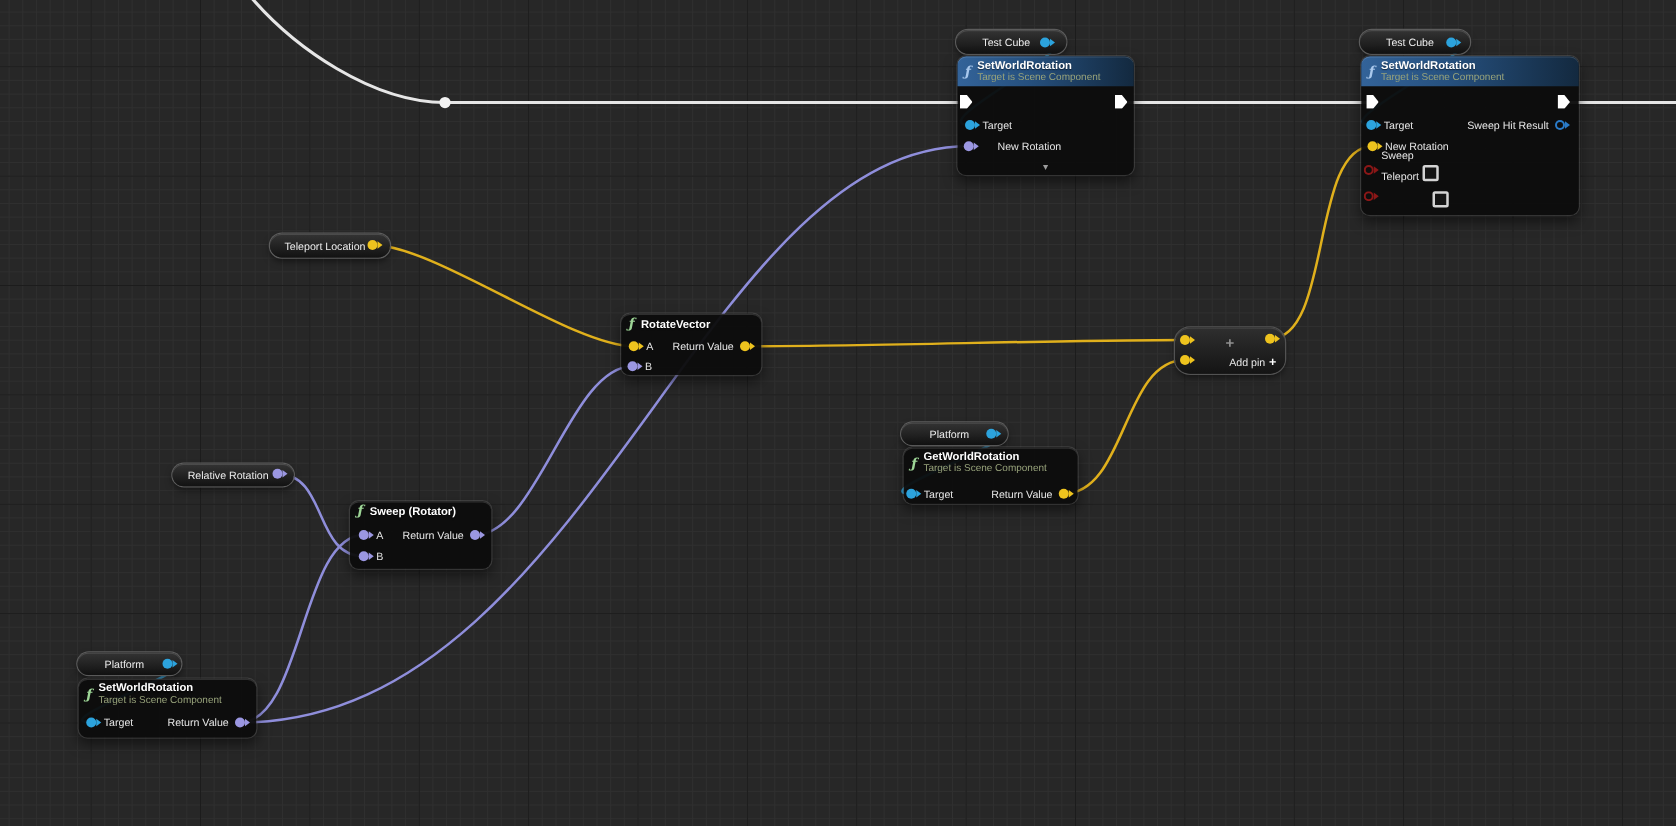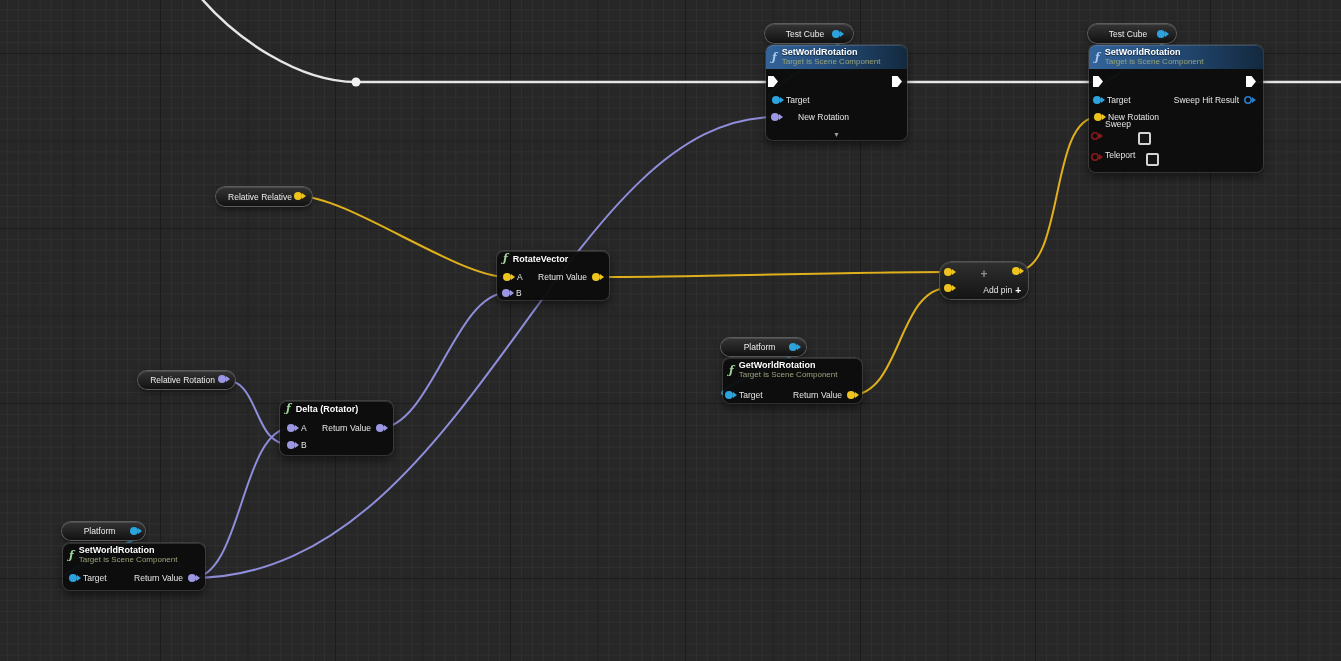--- a/index.html
+++ b/index.html
@@ -145,26 +145,26 @@
     <span class="pin p-obj" style="left:4px;top:51px;"></span>
     <span class="plabel" style="left:18px;top:50px;">Target</span>
     <span class="pin p-structout hollow" style="left:155px;top:51px;"></span>
     <span class="plabel" style="right:24px;top:50px;">Sweep Hit Result</span>
     <span class="pin p-vec" style="left:5px;top:68px;"></span>
     <span class="plabel" style="left:19px;top:67px;">New Rotation</span>
     <span class="pin p-bool hollow" style="left:2px;top:87px;"></span>
     <span class="plabel" style="left:16px;top:74px;text-align:center;">Sweep</span>
     <span class="checkbox" style="left:49px;top:87px;"></span>
     <span class="pin p-bool hollow" style="left:2px;top:108px;"></span>
-    <span class="plabel" style="left:16px;top:105px;">Teleport</span>
+    <span class="plabel" style="left:16px;top:91px;">Teleport</span>
     <span class="checkbox" style="left:57px;top:108px;"></span>
   </div>
 
   <div class="pill" style="left:216px;top:187px;width:96px;height:19px;">
-    <span>Relative Relative</span>
+    <span>Teleport Location</span>
     <span class="pin p-vec" style="left:78px;top:5px;"></span>
   </div>
 
   <div class="node green" style="left:497px;top:251px;width:112px;height:49px;">
     <div class="nhead h1">
       <span class="fn">ƒ</span>
       <span class="ntitle">RotateVector</span>
     </div>
     <span class="pin p-vec" style="left:6px;top:22px;"></span>
     <span class="plabel" style="left:20px;top:21px;">A</span>
@@ -175,21 +175,21 @@
   </div>
 
   <div class="pill" style="left:138px;top:371px;width:97px;height:18px;">
     <span>Relative Rotation</span>
     <span class="pin p-rot" style="left:80px;top:4px;"></span>
   </div>
 
   <div class="node green" style="left:280px;top:401px;width:113px;height:54px;">
     <div class="nhead h1">
       <span class="fn">ƒ</span>
-      <span class="ntitle">Delta (Rotator)</span>
+      <span class="ntitle">Sweep (Rotator)</span>
     </div>
     <span class="pin p-rot" style="left:7px;top:23px;"></span>
     <span class="plabel" style="left:21px;top:22px;">A</span>
     <span class="pin p-rot" style="left:7px;top:40px;"></span>
     <span class="plabel" style="left:21px;top:39px;">B</span>
     <span class="pin p-rot" style="left:96px;top:23px;"></span>
     <span class="plabel" style="right:22px;top:22px;">Return Value</span>
   </div>
 
   <div class="pill" style="left:721px;top:338px;width:85px;height:18px;">

